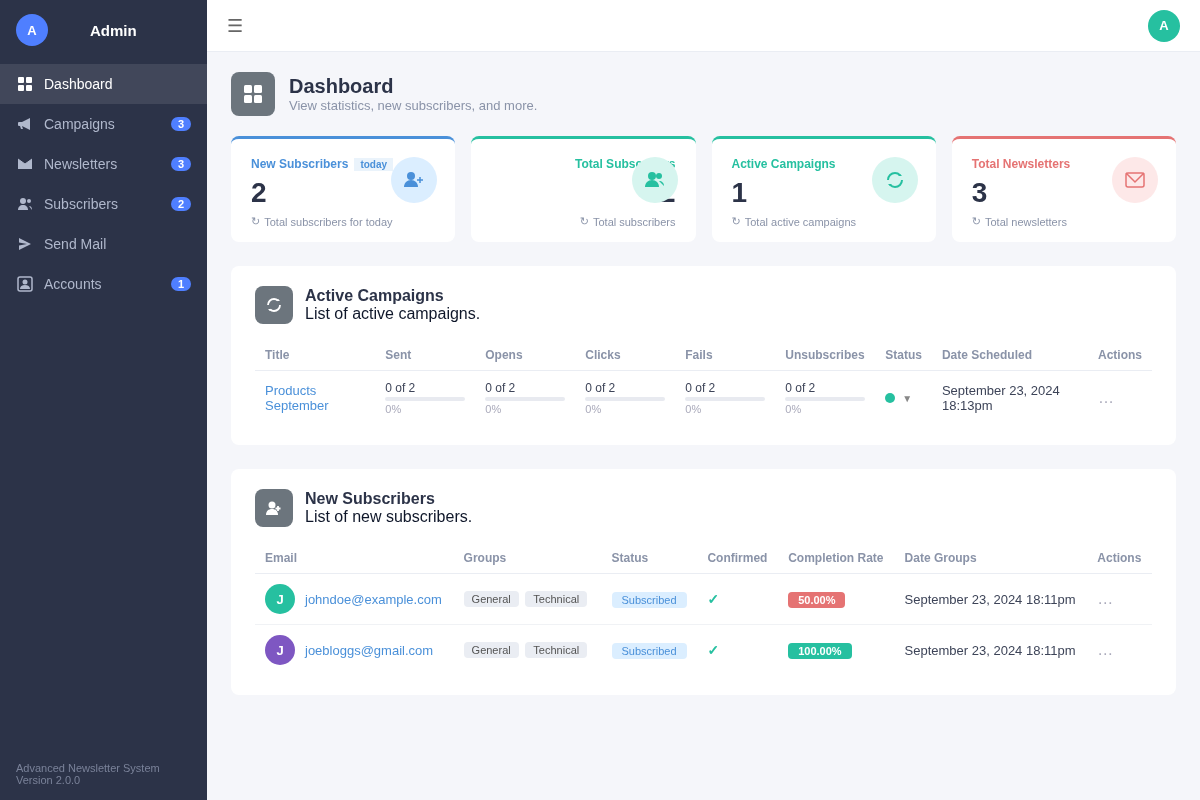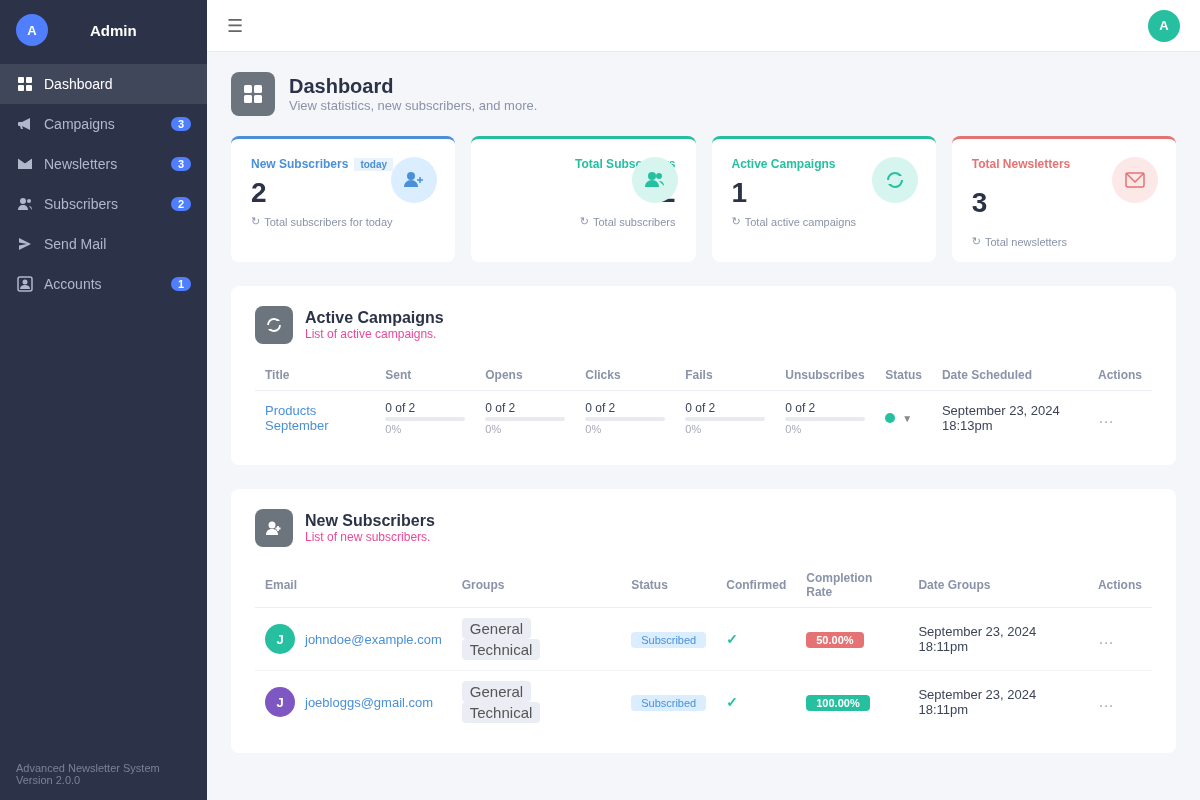--- a/index.html
+++ b/index.html
@@ -108,21 +108,21 @@
       background: #fff;
       border-radius: 8px;
       padding: 18px 20px 14px;
       border-top: 3px solid #ccc;
       display: flex; flex-direction: column;
       position: relative;
     }
     .stat-card.blue { border-top-color: #4a90d9; }
     .stat-card.green { border-top-color: #26c0a0; align-items: flex-end; }
     .stat-card.teal { border-top-color: #26c0a0; }
-    .stat-card.red { border-top-color: #e57373; gap: 10px; }
+    .stat-card.red { border-top-color: #e57373; }
     .stat-card-label { font-size: 12px; font-weight: 600; color: #4a90d9; display: flex; align-items: center; gap: 6px; }
     .stat-card.green .stat-card-label { color: #26c0a0; }
     .stat-card.teal .stat-card-label { color: #26c0a0; }
     .stat-card.red .stat-card-label { color: #e57373; }
     .stat-badge-today {
       background: #eaf3fb;
       color: #4a90d9;
       font-size: 10px;
       padding: 1px 6px;
       border-radius: 0;
@@ -143,21 +143,21 @@
     
     .section { background: #fff; border-radius: 8px; margin-bottom: 24px; padding: 20px 24px; }
     .section-header { display: flex; align-items: center; gap: 12px; margin-bottom: 16px; }
     .section-icon {
       width: 38px; height: 38px;
       background: #6c757d;
       border-radius: 8px;
       display: flex; align-items: center; justify-content: center;
     }
     .section-title { font-size: 16px; font-weight: 700; color: #2c3348; }
-    .section-sub { font-size: 12px; color: #ec4899; }
+    .section-sub { font-size: 16px; color: #0f172a; }
 
     
     table { width: 100%; border-collapse: collapse; font-size: 13px; }
     th { text-align: left; padding: 8px 10px; color: #8a93a8; font-weight: 600; font-size: 12px; border-bottom: 1px solid #eaedf3; }
     td { padding: 10px 10px; border-bottom: 1px solid #f0f2f5; color: #3d4458; vertical-align: middle; }
     tr:last-child td { border-bottom: none; }
 
     .campaign-link { color: #4a90d9; text-decoration: none; font-weight: 500; font-size: 13px; }
     .progress-cell { display: flex; flex-direction: column; gap: 2px; }
     .progress-val { font-size: 12px; color: #3d4458; }
@@ -181,21 +181,21 @@
       flex-shrink: 0;
     }
     .email-link { color: #4a90d9; text-decoration: none; font-size: 13px; }
 
     .tag {
       display: inline-block;
       background: #eaedf3;
       color: #555;
       border-radius: 4px;
       padding: 2px 8px;
-      font-size: 15px;
+      font-size: 11px;
       margin-right: 3px;
     }
     .status-subscribed {
       background: #dbeeff;
       color: #4a90d9;
       border-radius: 4px;
       padding: 2px 10px;
       font-size: 11px;
       font-weight: 500;
     }

